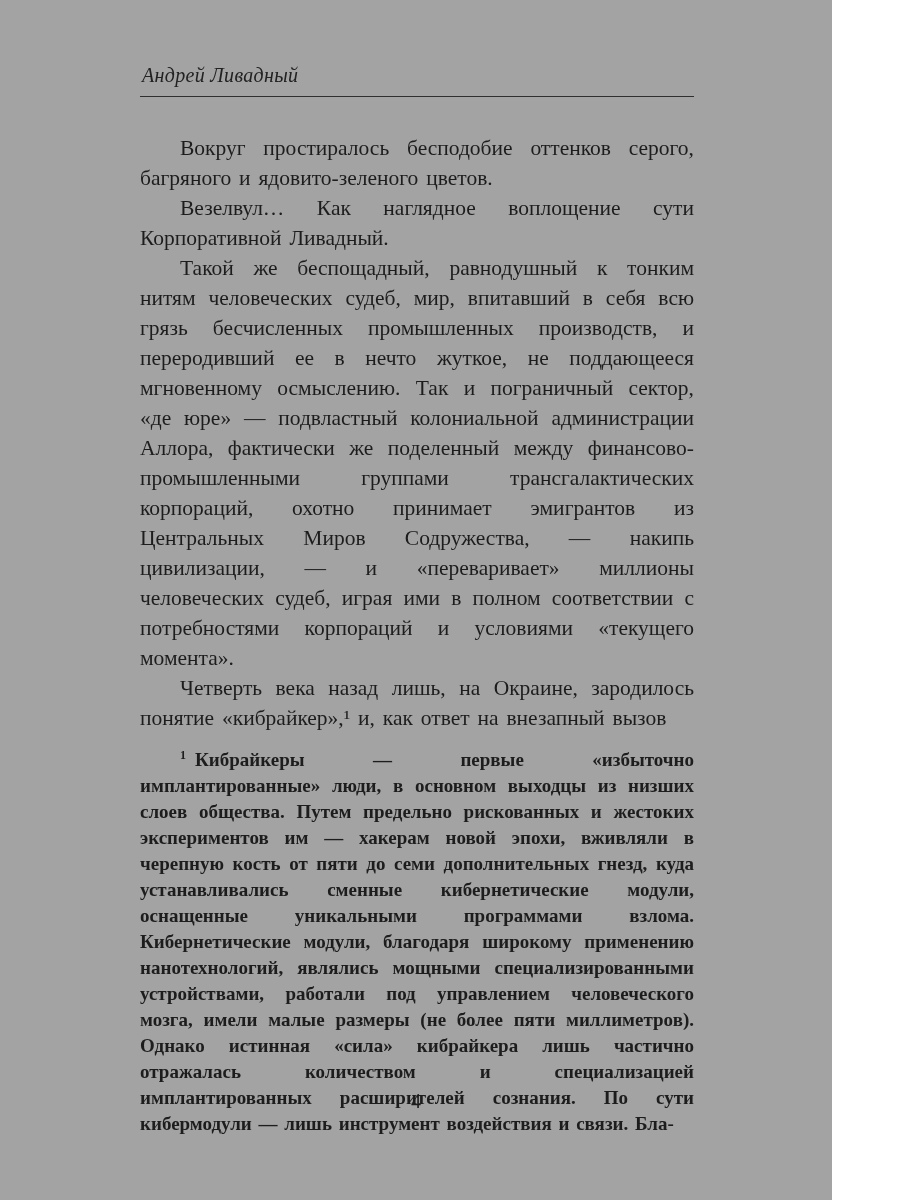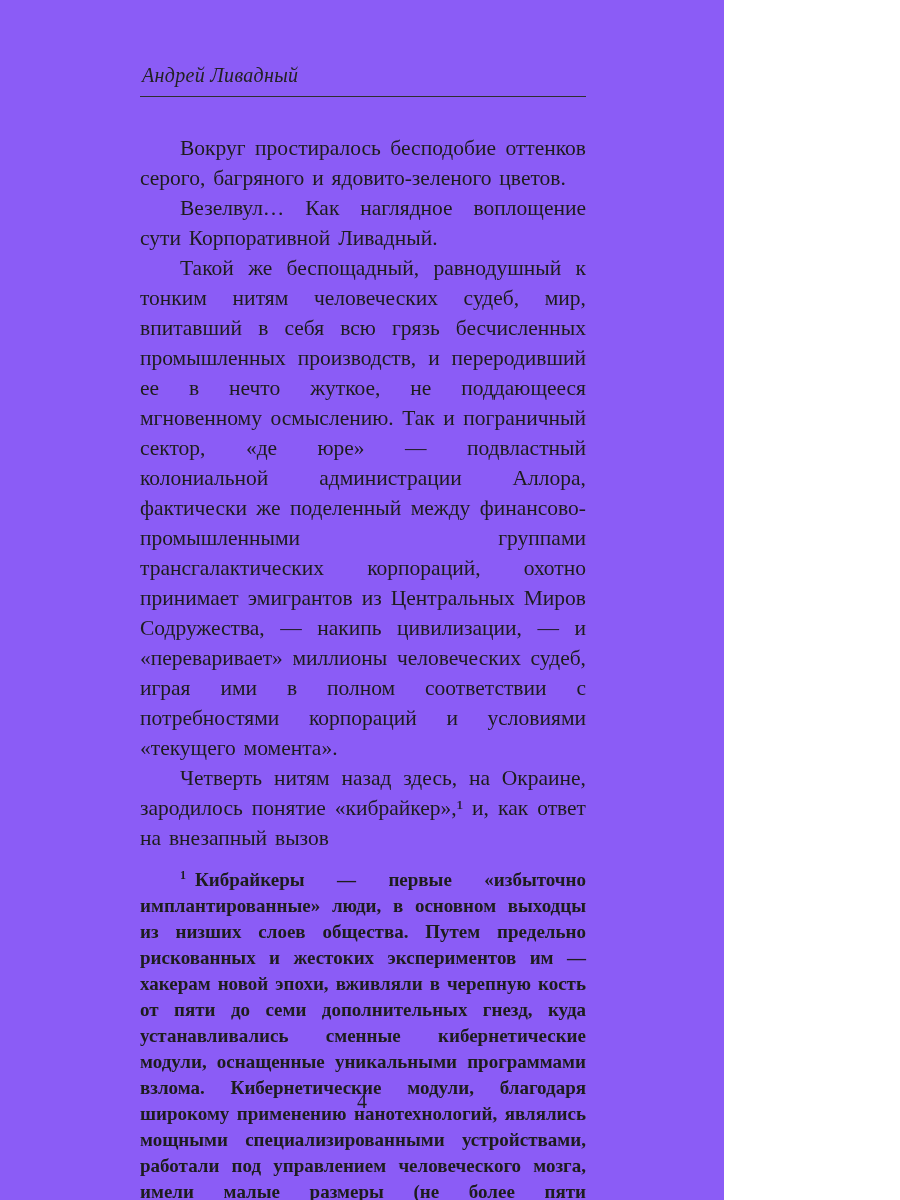--- a/index.html
+++ b/index.html
@@ -7,24 +7,24 @@
   body {
     width: 900px;
     height: 1200px;
     font-family: "Liberation Serif", serif;
     color: #1d1d1d;
     position: relative;
     overflow: hidden;
   }
   .page {
     position: relative;
-    width: 724px;
+    width: 832px;
     height: 1200px;
     padding: 64px 138px 0 140px;
-    background: #8b5cf6;
+    background: #a3a3a3;
   }
   .running-header {
     font-style: italic;
     font-size: 20px;
     letter-spacing: 0.3px;
     color: #222222;
     padding-left: 2px;
   }
   .header-rule {
     border: none;
@@ -78,21 +78,21 @@
 
   <header>
     <div class="running-header">Андрей Ливадный</div>
     <hr class="header-rule">
   </header>
 
   <main class="body-text">
     <p class="body-para">Вокруг простиралось бесподобие оттенков серого, багряного и ядовито-зеленого цветов.</p>
     <p class="body-para">Везелвул… Как наглядное воплощение сути Корпоративной Ливадный.</p>
     <p class="body-para">Такой же беспощадный, равнодушный к тонким нитям человеческих судеб, мир, впитавший в себя всю грязь бесчисленных промышленных производств, и переродивший ее в нечто жуткое, не поддающееся мгновенному осмыслению. Так и пограничный сектор, «де юре» — подвластный колониальной администрации Аллора, фактически же поделенный между финансово-промышленными группами трансгалактических корпораций, охотно принимает эмигрантов из Центральных Миров Содружества, — накипь цивилизации, — и «переваривает» миллионы человеческих судеб, играя ими в полном соответствии с потребностями корпораций и условиями «текущего момента».</p>
-    <p class="body-para">Четверть нитям назад здесь, на Окраине, зародилось понятие «кибрайкер»,¹ и, как ответ на внезапный вызов</p>
+    <p class="body-para">Четверть века назад лишь, на Окраине, зародилось понятие «кибрайкер»,¹ и, как ответ на внезапный вызов</p>
 
     <section class="footnote">
       <p><sup class="fn-marker">1</sup><span>Кибрайкеры — первые «избыточно имплантированные» люди, в основном выходцы из низших слоев общества. Путем предельно рискованных и жестоких экспериментов им — хакерам новой эпохи, вживляли в черепную кость от пяти до семи дополнительных гнезд, куда устанавливались сменные кибернетические модули, оснащенные уникальными программами взлома. Кибернетические модули, благодаря широкому применению нанотехнологий, являлись мощными специализированными устройствами, работали под управлением человеческого мозга, имели малые размеры (не более пяти миллиметров). Однако истинная «сила» кибрайкера лишь частично отражалась количеством и специализацией имплантированных расширителей сознания. По сути кибермодули — лишь инструмент воздействия и связи. Бла-</span></p>
     </section>
   </main>
 
   <footer>
     <div class="page-number">4</div>
   </footer>
 

